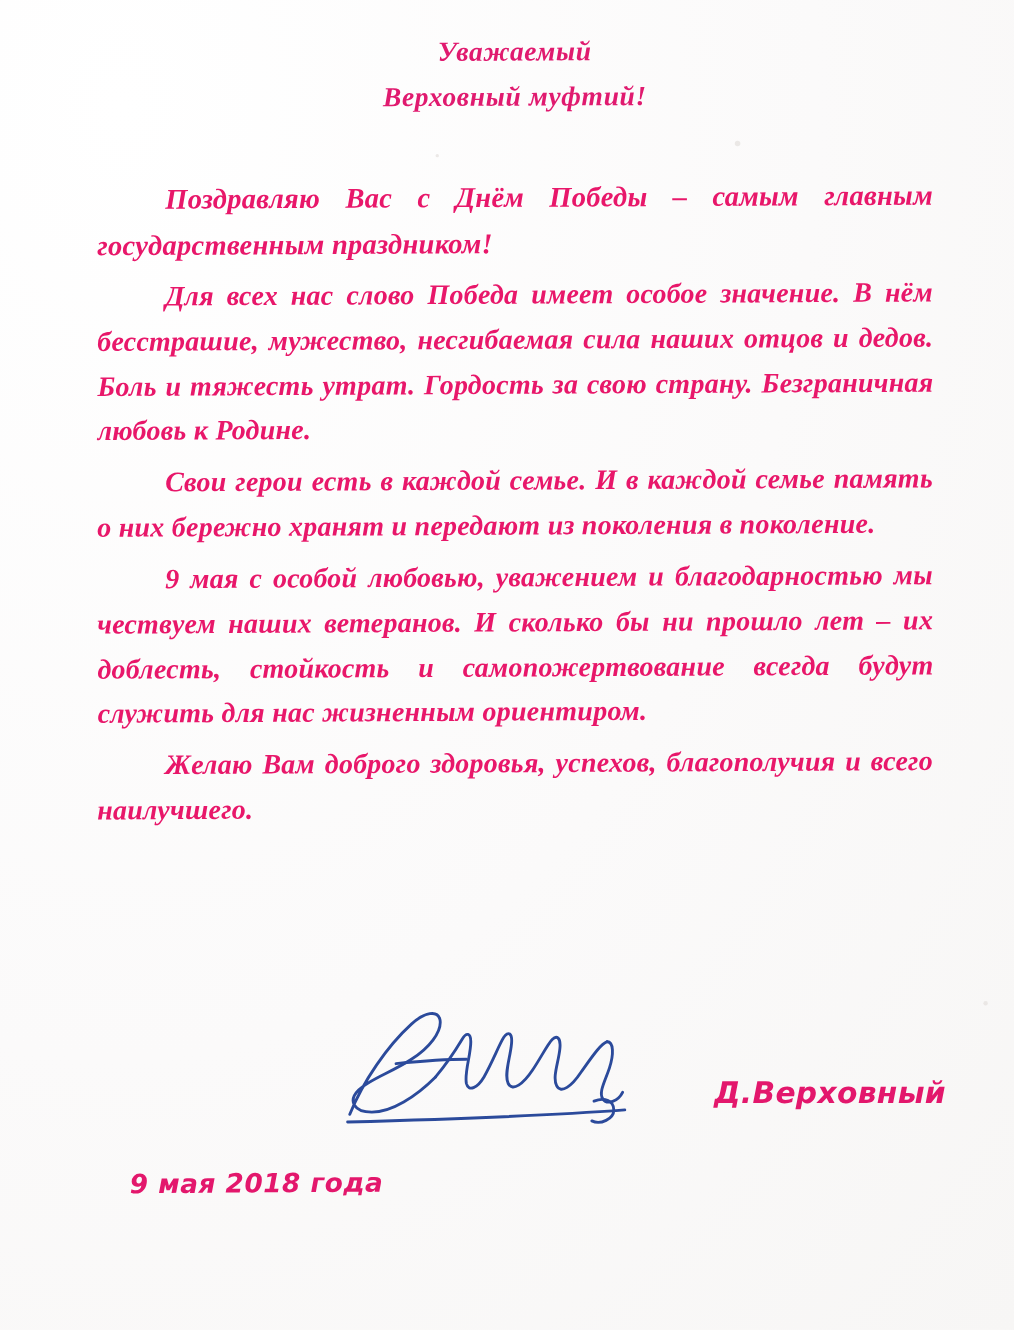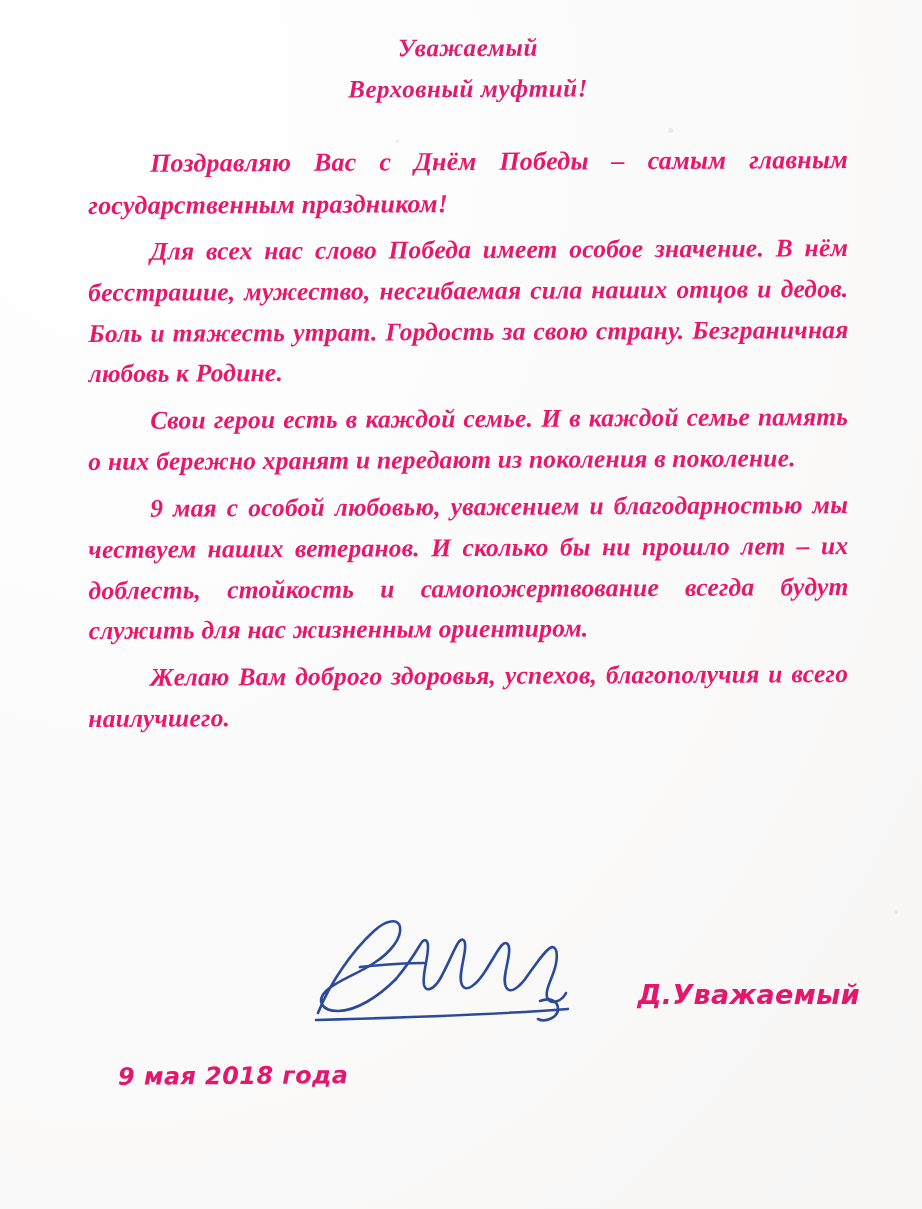--- a/index.html
+++ b/index.html
@@ -46,21 +46,21 @@
     font-weight: bold;
     font-size: 25px;
     line-height: 1.62;
     letter-spacing: 0.6px;
     color: #e01a6f;
     transform: rotate(-0.25deg);
   }
   .salutation div { white-space: nowrap; }
 
   .body-text {
-    margin-top: 34px;
+    margin-top: 52px;
     font-style: italic;
     font-weight: bold;
     font-size: 25.5px;
     line-height: 1.6;
     color: #e8176a;
     letter-spacing: 0.2px;
   }
 
   .para {
     margin: 0 0 6px 0;
@@ -142,18 +142,18 @@
     <svg class="signature-svg" width="400" height="135" viewBox="0 0 400 135">
       <g fill="none" stroke="#2b4a9b" stroke-width="2.6" stroke-linecap="round" stroke-linejoin="round">
         <path d="M18 108 C30 78, 52 46, 74 26 C86 15, 98 13, 100 22 C102 33, 90 48, 74 58 C56 70, 36 76, 26 86 C16 96, 22 106, 38 106 C56 106, 78 92, 96 74"></path>
         <path d="M96 74 C106 62, 114 50, 120 40 C124 33, 128 34, 128 42 C128 54, 122 70, 124 80 C126 88, 134 84, 140 74 C148 60, 154 44, 158 38 C162 32, 166 34, 165 44 C164 56, 158 72, 162 80 C166 88, 176 80, 184 68 C192 56, 198 44, 202 40 C206 36, 210 38, 209 48 C208 60, 202 74, 206 82 C210 90, 220 82, 228 70 C238 56, 246 44, 252 42"></path>
         <path d="M252 42 C258 42, 258 54, 254 66 C250 78, 244 88, 248 94 C252 100, 262 96, 266 88"></path>
         <path d="M240 96 C250 92, 258 96, 258 104 C258 112, 246 118, 238 114"></path>
         <path d="M60 62 C80 60, 104 58, 124 58"></path>
         <path d="M16 115 C90 113, 190 110, 268 104"></path>
       </g>
     </svg>
-    <div class="signer-name">Д.Уважаемый</div>
+    <div class="signer-name">Д.Верховный</div>
   </div>
 
   <div class="letter-date">9 мая 2018 года</div>
 
 </div>
 
 </body></html>

